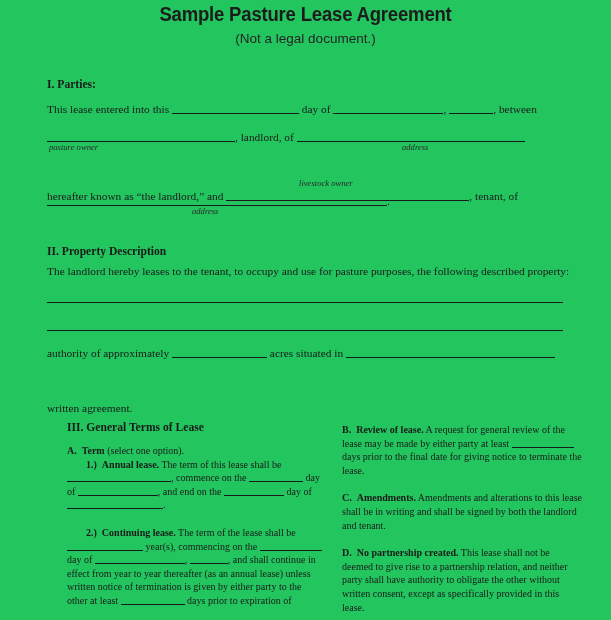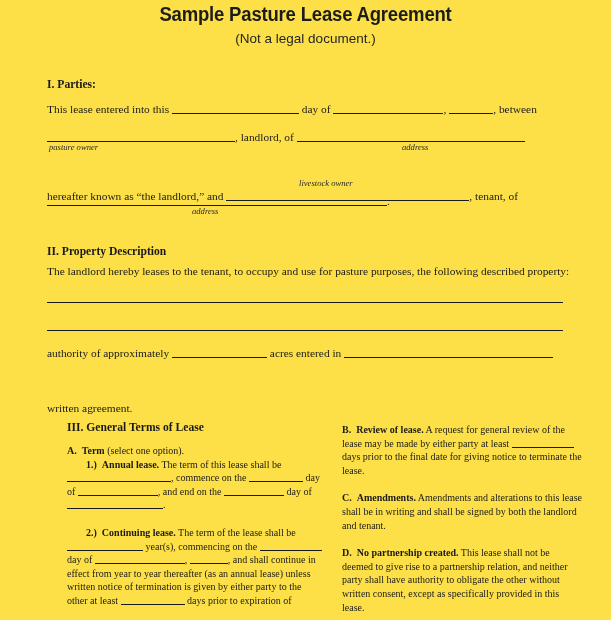--- a/index.html
+++ b/index.html
@@ -12,21 +12,21 @@
     height: 620px;
     overflow: hidden;
     font-family: "Liberation Serif", serif;
     color: #1a1a1a;
     -webkit-font-smoothing: antialiased;
   }
   .page {
     position: relative;
     width: 611px;
     height: 620px;
-    background: #fde047;
+    background: #22c55e;
     box-sizing: border-box;
   }
 
   
   .title-block {
     padding-top: 2px;
     text-align: center;
   }
   .doc-title {
     font-family: "Liberation Sans", sans-serif;
@@ -178,21 +178,21 @@
   </div>
 
   <div class="abs para" style="left:47px; top:265px;">The landlord hereby leases to the tenant, to occupy and use for pasture purposes, the following described property:</div>
 
   <div class="abs rule" style="left:47px; top:302px; width:516px;"></div>
   <div class="abs rule" style="left:47px; top:330px; width:516px;"></div>
 
   <div class="abs para" style="left:47px; top:346px;">
     <span>authority of approximately</span>
     <span class="fill" style="width:95px;"></span>
-    <span>acres entered in</span>
+    <span>acres situated in</span>
     <span class="fill" style="width:209px;"></span>
   </div>
 
 
   <div class="abs para" style="left:47px; top:402px;">written agreement.</div>
 
   <div class="cols">
 
     <div class="col-left">
       <div class="col-head">III. General Terms of Lease</div>

